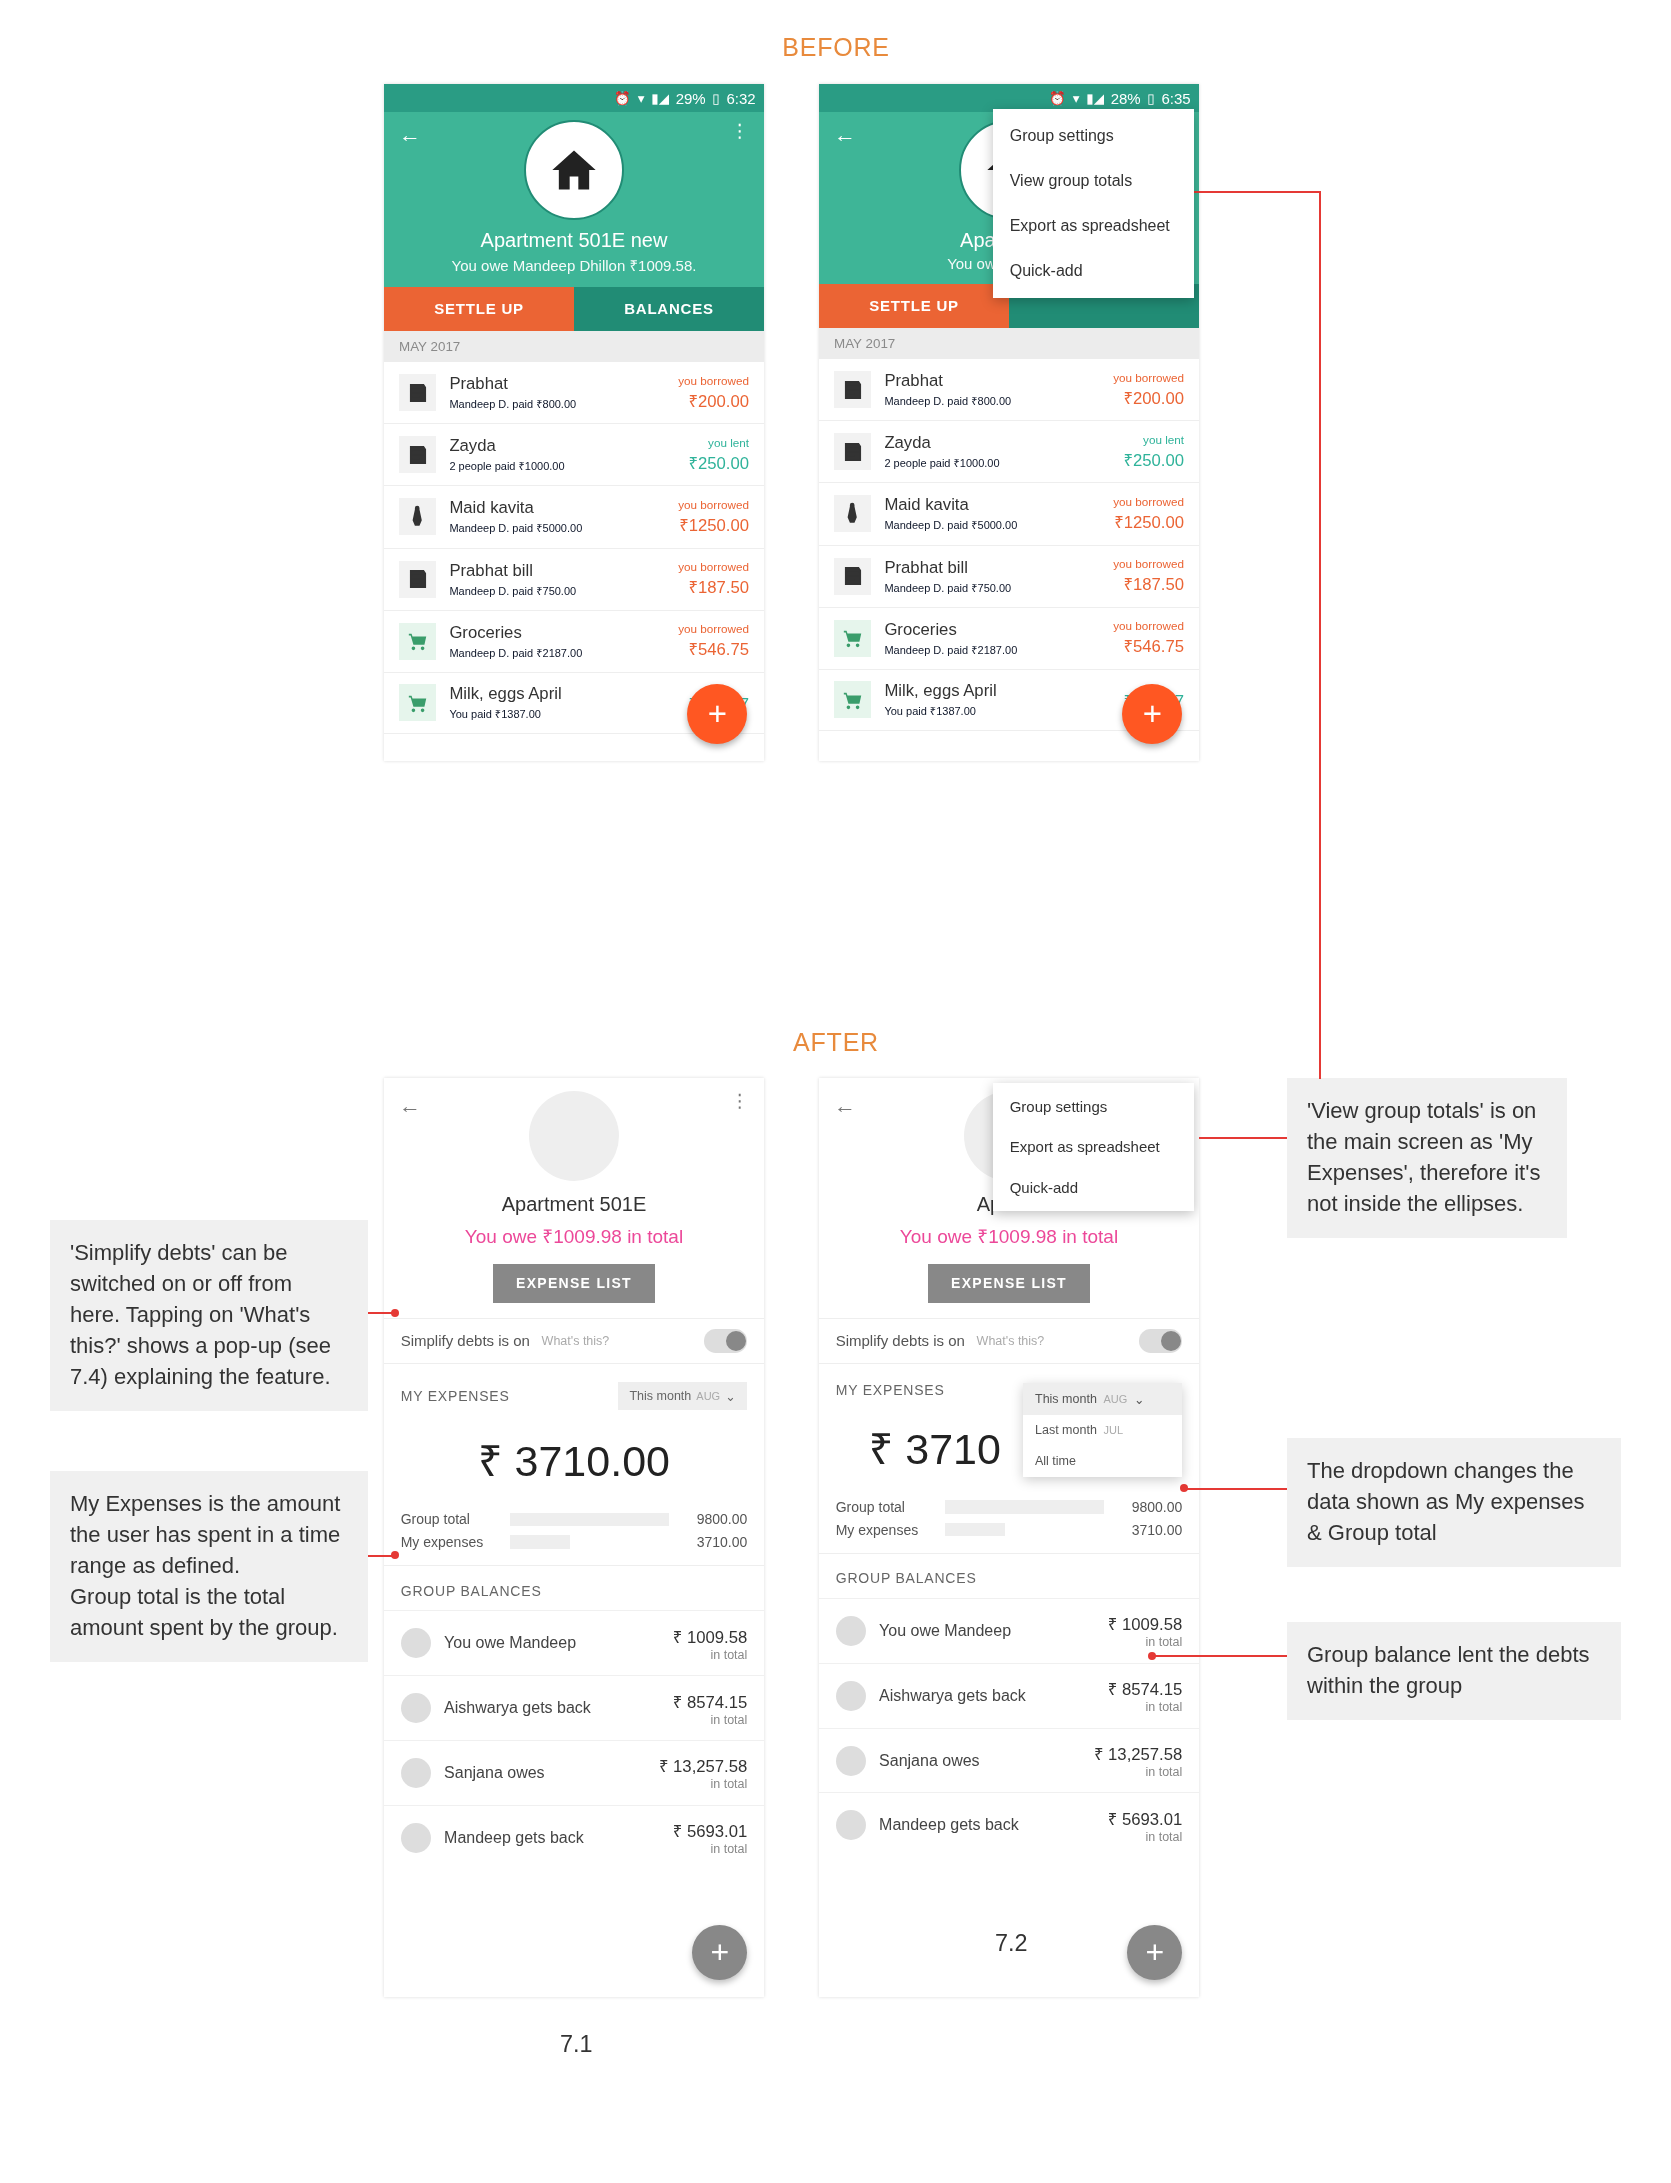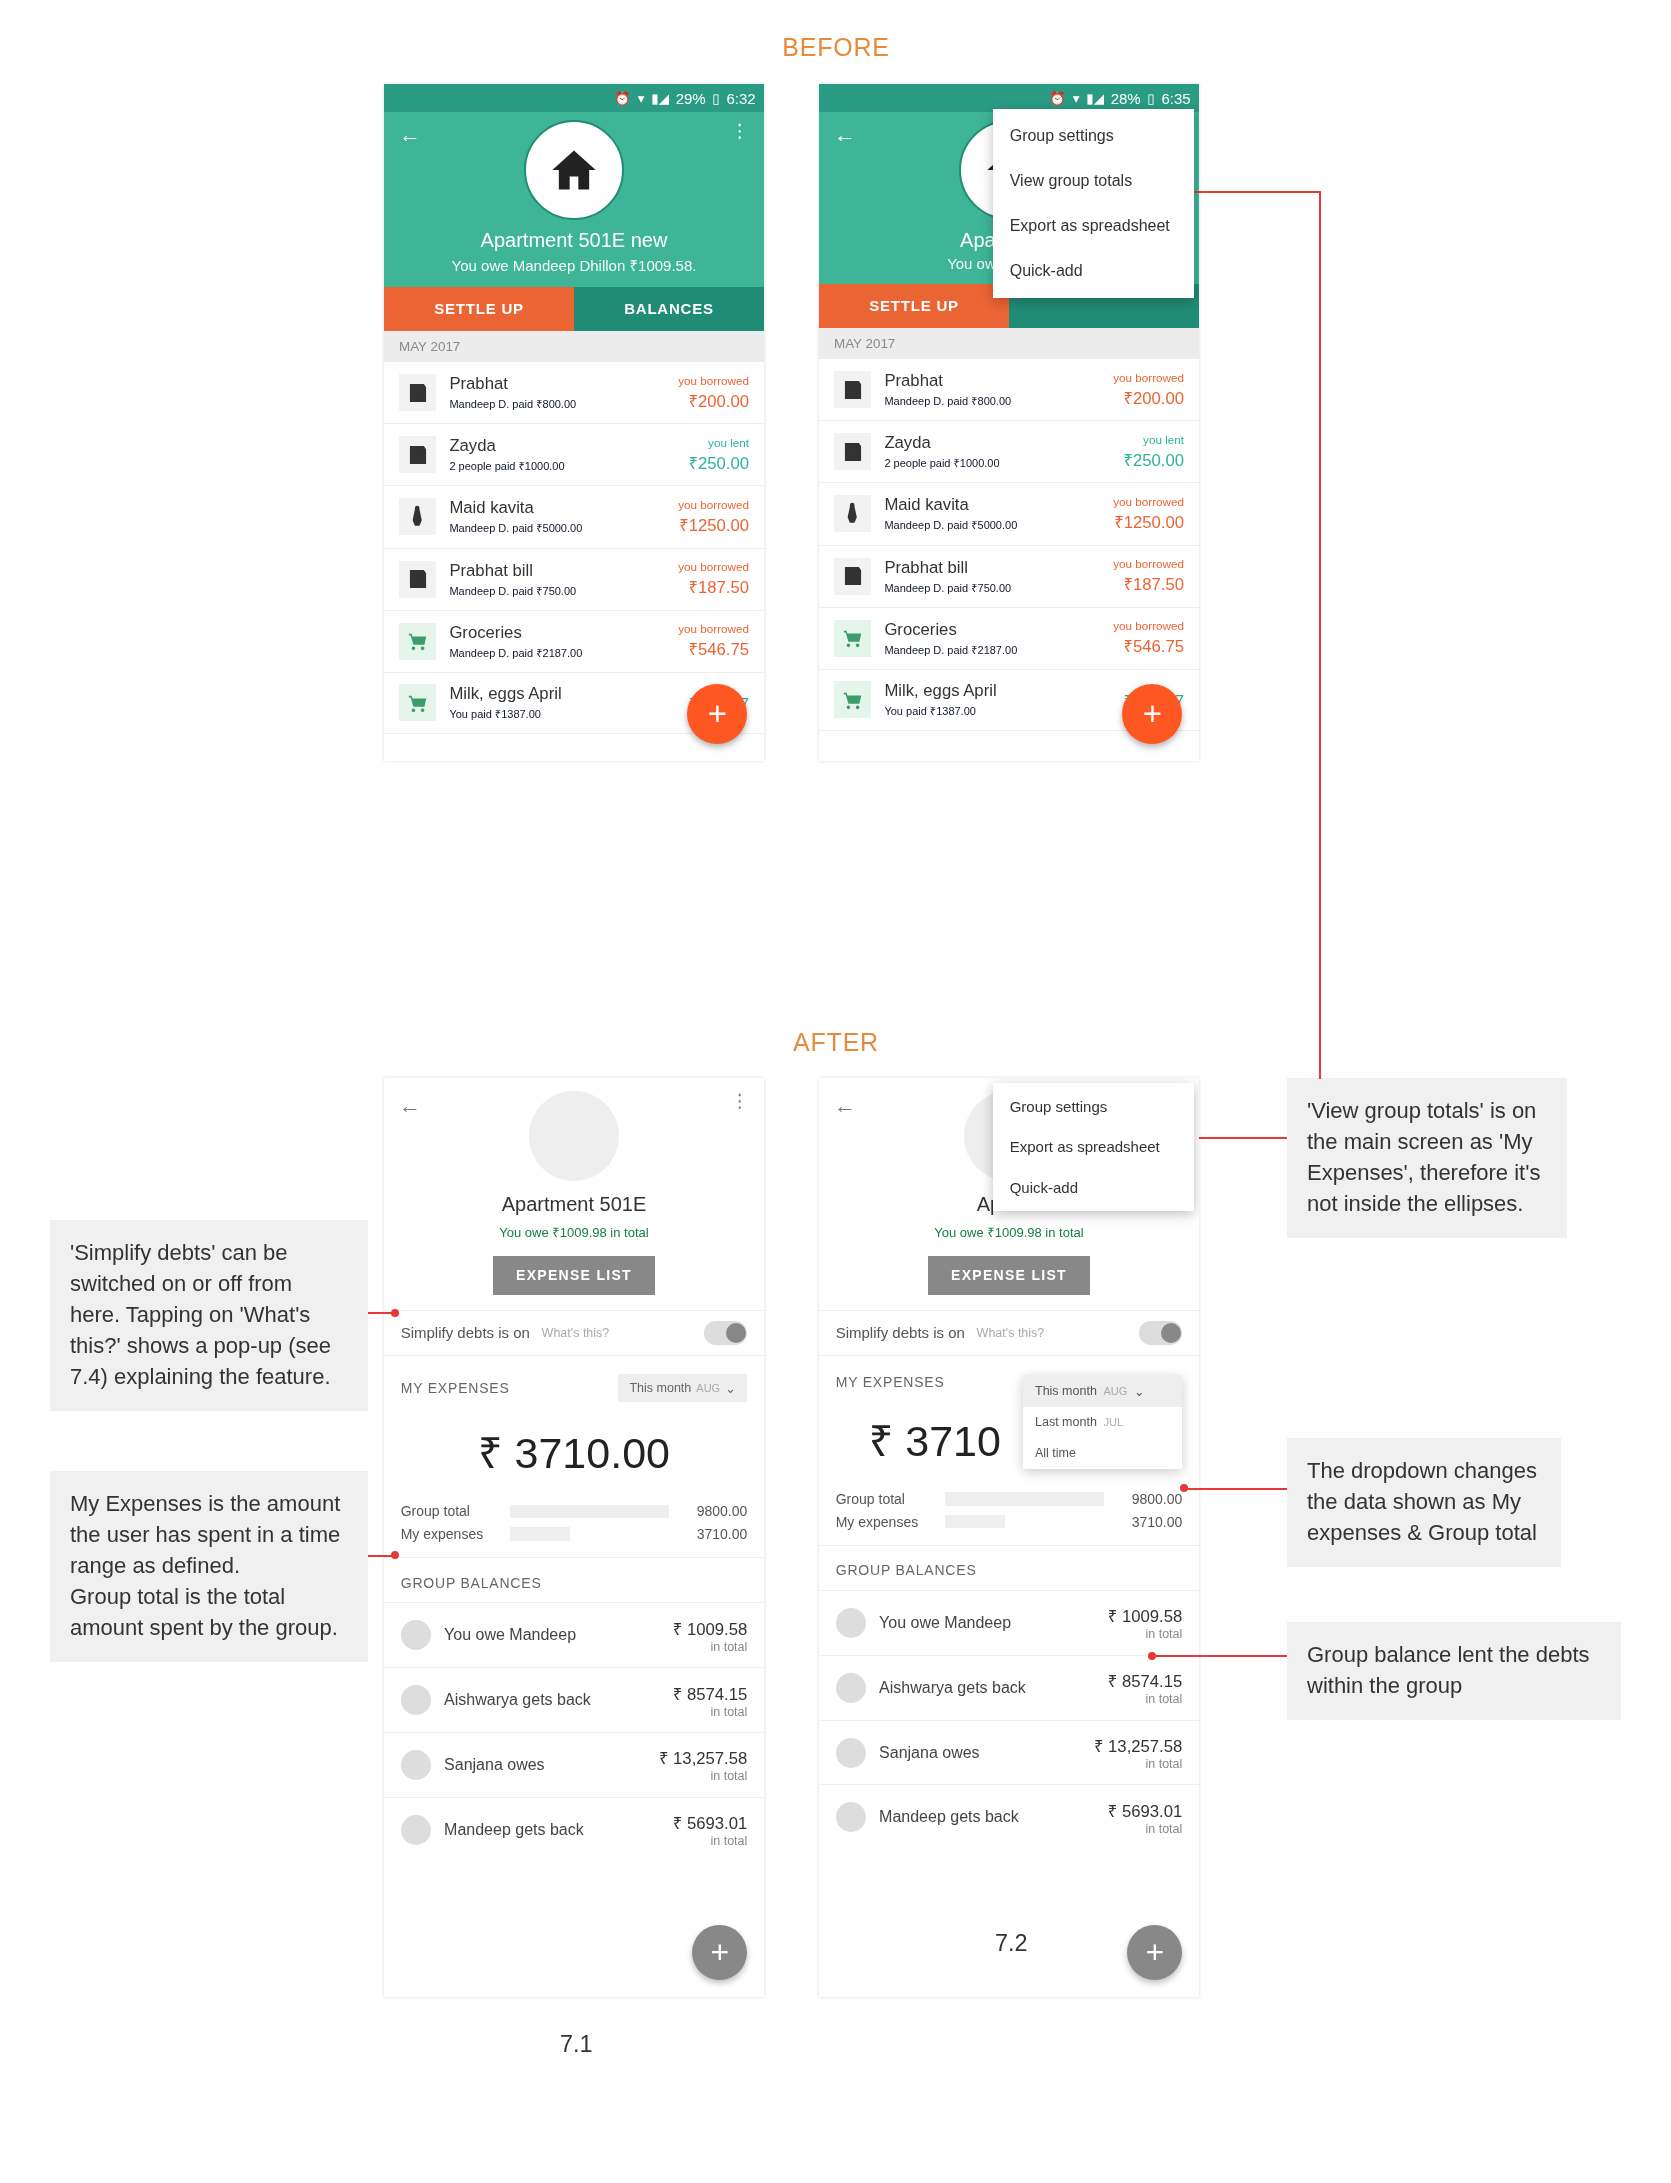--- a/index.html
+++ b/index.html
@@ -48,21 +48,21 @@
   
   .ddmenu { position: absolute; right: 5px; top: 25px; background: #fff; box-shadow: 0 3.3px 11.7px rgba(0,0,0,.25); padding: 5px 0; width: 201px; z-index: 20; }
   .ddmenu .item { padding: 13.4px 16.7px; font-size: 16px; color: #333; }
 
   
   .wheader { background: #fff; text-align: center; padding-top: 13.4px; position: relative; }
   .wheader .backarr { position: absolute; left: 15px; top: 15px; font-size: 22px; color: #777; }
   .wheader .ell { position: absolute; right: 15px; top: 11.7px; font-size: 18.4px; color: #777; }
   .wavatar { width: 90px; height: 90px; border-radius: 45px; background: #eee; margin: 0 auto 11.7px; }
   .wtitle { font-size: 20px; color: #333; }
-  .wsub { font-size: 13px; color: #15803d; margin: 6.7px 0 15px; }
+  .wsub { font-size: 19px; color: #ec4899; margin: 6.7px 0 15px; }
   .btn-explist { display: inline-block; background: #888; color: #fff; padding: 11.7px 23.4px; font-size: 14px; font-weight: 600; letter-spacing: 1.3px; margin-bottom: 15px; }
   .simplify-row { display: flex; align-items: center; padding: 10px 16.7px; border-top: 0.8px solid #eee; border-bottom: 0.8px solid #eee; background: #fff; }
   .simplify-row .lbl { font-size: 15px; color: #555; }
   .simplify-row .lbl2 { font-size: 12.5px; color: #aaa; margin-left: 11.7px; }
   .simplify-row .tog { margin-left: auto; width: 43px; height: 23.4px; border-radius: 11.7px; background: #ddd; position: relative; }
   .simplify-row .tog::after { content: ''; position: absolute; right: 1.7px; top: 1.7px; width: 20px; height: 20px; border-radius: 10px; background: #888; }
 
   .section-pad { padding: 18.4px 16.7px 8.4px; }
   .myexp-row { display: flex; align-items: center; justify-content: space-between; }
   .myexp-row .lbl { font-size: 14px; color: #666; letter-spacing: 0.8px; }
@@ -508,21 +508,21 @@
       <div class="item">Group settings</div>
       <div class="item">Export as spreadsheet</div>
       <div class="item">Quick-add</div>
     </div>
 </div>
 
 <div class="callout" style="top:1220px; left:50px; width:318px;"><span>'Simplify debts' can be switched on or off from here. Tapping on 'What's this?' shows a pop-up (see 7.4) explaining the feature.</span></div>
 <div class="callout" style="top:1471px; left:50px; width:318px; white-space:pre-line;"><span>My Expenses is the amount the user has spent in a time range as defined.
 Group total is the total amount spent by the group.</span></div>
 <div class="callout" style="top:1078px; left:1287px; width:280px;"><span>'View group totals' is on the main screen as 'My Expenses', therefore it's not inside the ellipses.</span></div>
-<div class="callout" style="top:1438px; left:1287px; width:274px;"><span>The dropdown changes the data shown as My expenses &amp; Group total</span></div>
+<div class="callout" style="top:1438px; left:1287px; width:334px;"><span>The dropdown changes the data shown as My expenses &amp; Group total</span></div>
 <div class="callout" style="top:1622px; left:1287px; width:334px;"><span>Group balance lent the debts within the group</span></div>
 
 <div class="redline" style="top:191px; left:1179px; width:142px; height:1.7px;"></div>
 <div class="redline" style="top:191px; left:1319px; width:1.7px; height:888px;"></div>
 <div class="redline" style="top:1137px; left:1199px; width:88px; height:1.7px;"></div>
 <div class="reddot" style="top:187px; left:1174px;"></div>
 
 <div class="redline" style="top:1312px; left:368px; width:25px; height:1.7px;"></div>
 <div class="reddot" style="top:1309px; left:391px;"></div>
 

